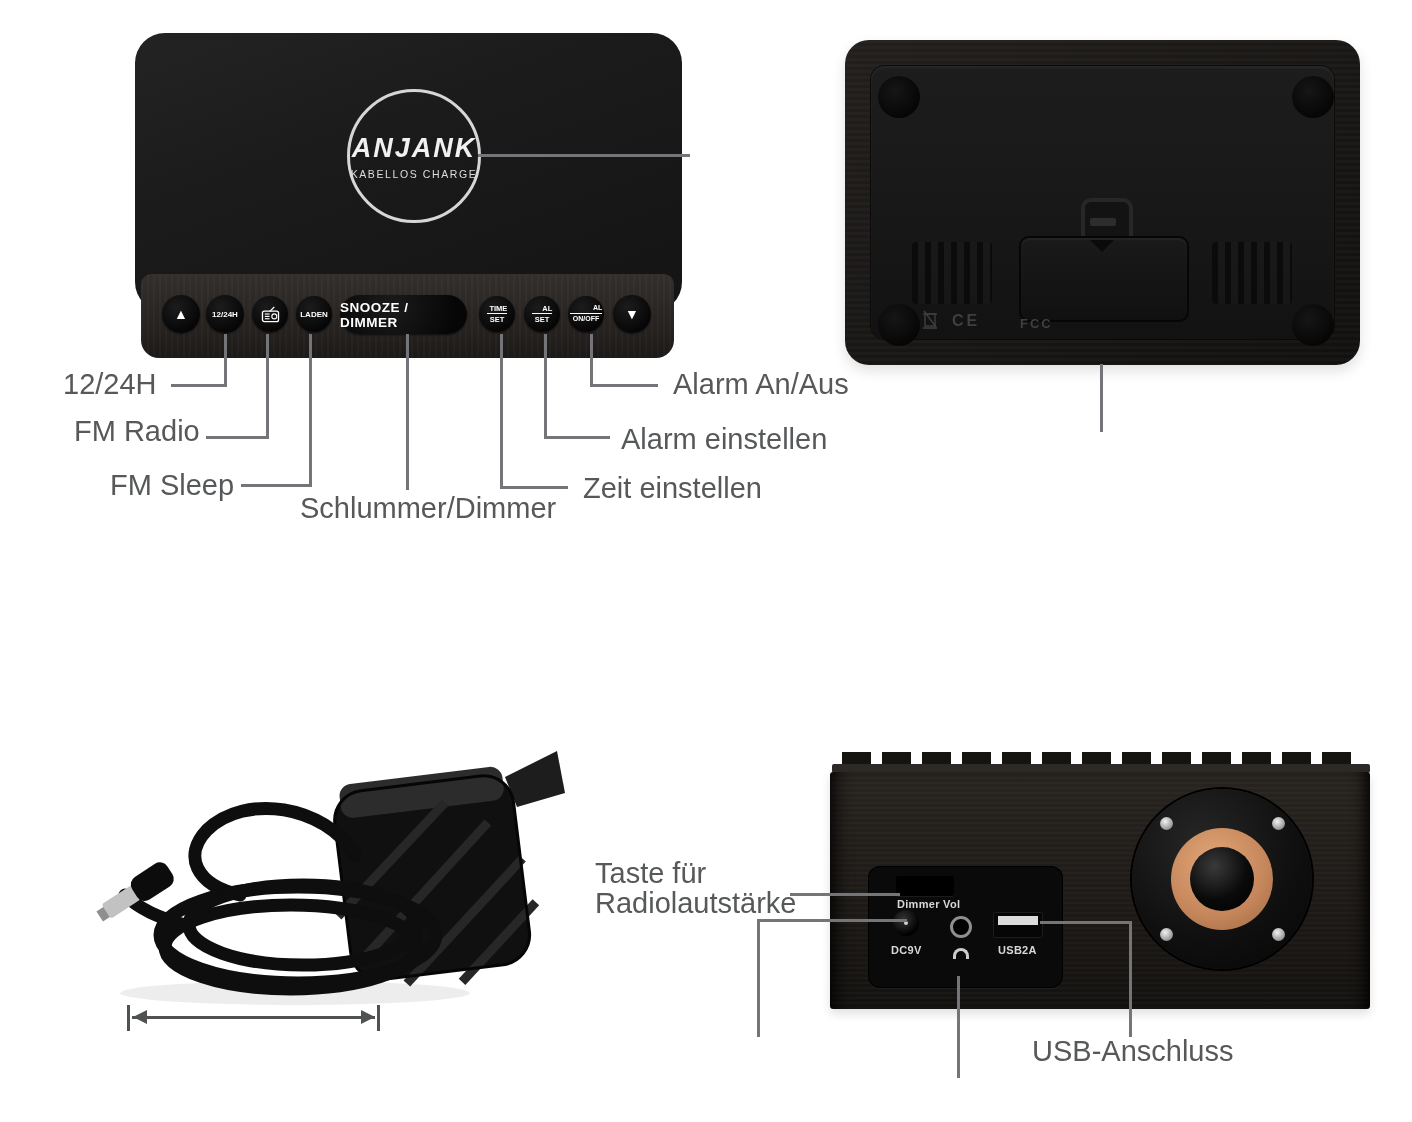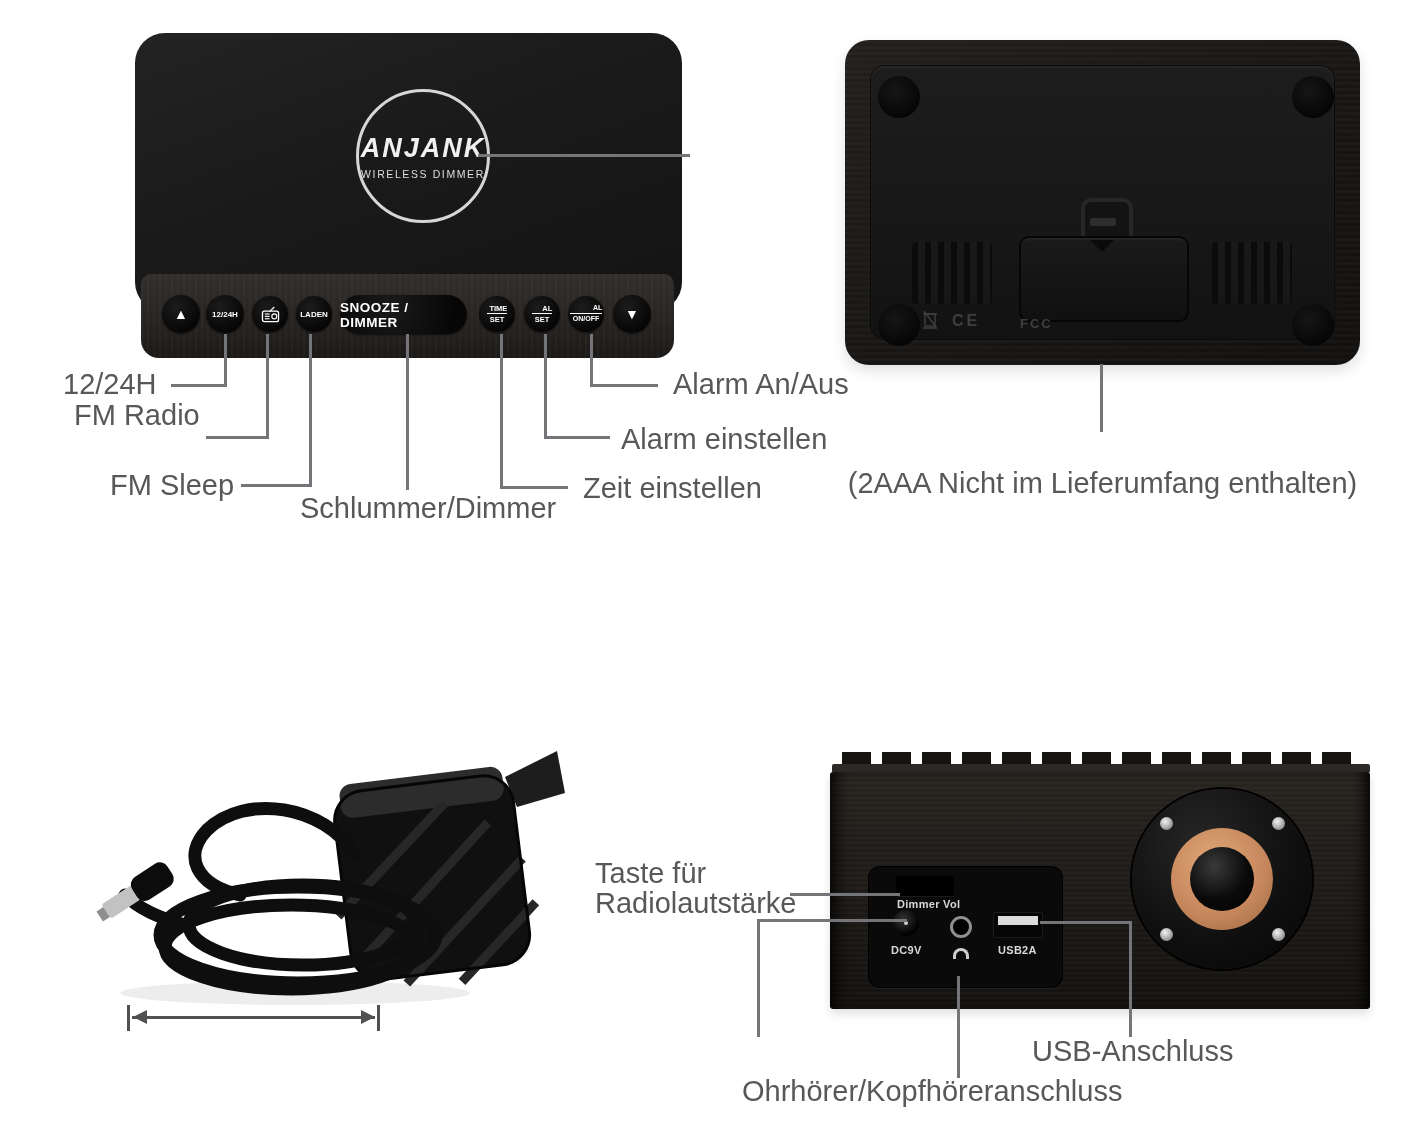--- a/index.html
+++ b/index.html
@@ -8,21 +8,21 @@
   .abs{position:absolute;}
   
   .line{position:absolute;background:#737578;z-index:30;}
   .lbl{position:absolute;color:#565859;font-size:29px;line-height:1.05;z-index:31;white-space:nowrap;}
   .lbl.wrap{white-space:normal;}
   .lbl.center{text-align:center;}
   
   .face{position:absolute;left:135px;top:33px;width:547px;height:279px;border-radius:30px;
         background:linear-gradient(160deg,#232323 0%,#1a1a1a 45%,#141414 100%);z-index:2;}
   .logo-circle{position:absolute;left:347px;top:89px;width:128px;height:128px;border-radius:50%;
-        border:3px solid #d6d6d6;z-index:3;display:flex;flex-direction:column;align-items:center;justify-content:center;margin-left:9px;}
+        border:3px solid #d6d6d6;z-index:3;display:flex;flex-direction:column;align-items:center;justify-content:center;}
   .brand{color:#f1f1f1;font-weight:bold;font-style:italic;font-size:27px;letter-spacing:2px;}
   .brand-sub{color:#dedede;font-size:10.5px;letter-spacing:1.6px;margin-top:4px;}
   .base{position:absolute;left:141px;top:274px;width:533px;height:84px;z-index:4;
         border-radius:10px 10px 18px 18px;
         background:repeating-linear-gradient(90deg,rgba(255,255,255,.025) 0 2px,rgba(0,0,0,0) 2px 6px),
                    linear-gradient(180deg,#332f2c 0%,#282422 55%,#1c1a18 100%);}
   .cbtn{position:absolute;border-radius:50%;background:radial-gradient(circle at 38% 32%,#1c1c1c,#050505 75%);
         color:#fff;display:flex;align-items:center;justify-content:center;z-index:5;
         box-shadow:0 1px 2px rgba(0,0,0,.6);}
   .pill{position:absolute;border-radius:20px;background:radial-gradient(circle at 40% 30%,#1b1b1b,#060606 80%);
@@ -93,21 +93,21 @@
   .dim-lbl{position:absolute;color:#4f5152;font-size:40px;z-index:31;}
 </style>
 </head>
 <body>
 
 <div id="canvas">
 
   <div class="face"></div>
   <div class="logo-circle">
     <div class="brand">ANJANK</div>
-    <div class="brand-sub">WIRELESS DIMMER</div>
+    <div class="brand-sub">KABELLOS CHARGE</div>
   </div>
   <div class="base"></div>
 
   <div class="cbtn tri" style="left:162px;top:295px;width:38px;height:38px;">▲</div>
   <div class="cbtn" style="left:206px;top:295px;width:38px;height:38px;font-size:8px;font-weight:bold;">12/24H</div>
   <div class="cbtn" style="left:252px;top:296px;width:36px;height:36px;">
     <svg width="19" height="17" viewBox="0 0 20 18">
       <line x1="14" y1="1" x2="9" y2="6" stroke="#fff" stroke-width="1.3"></line>
       <rect x="1.5" y="5.5" width="17" height="11" rx="2" fill="none" stroke="#fff" stroke-width="1.4"></rect>
       <line x1="4" y1="8.5" x2="9" y2="8.5" stroke="#fff" stroke-width="1.2"></line>
@@ -147,21 +147,21 @@
   <div class="line" style="left:241px;top:484px;width:71px;height:3px;"></div>
   <div class="line" style="left:406px;top:334px;width:3px;height:156px;"></div>
   <div class="line" style="left:500px;top:334px;width:3px;height:154px;"></div>
   <div class="line" style="left:500px;top:486px;width:68px;height:3px;"></div>
   <div class="line" style="left:544px;top:334px;width:3px;height:104px;"></div>
   <div class="line" style="left:544px;top:436px;width:66px;height:3px;"></div>
   <div class="line" style="left:590px;top:334px;width:3px;height:52px;"></div>
   <div class="line" style="left:590px;top:384px;width:68px;height:3px;"></div>
 
   <div class="lbl" style="left:63px;top:369px;">12/24H</div>
-  <div class="lbl" style="left:74px;top:400px;">FM Radio</div>
+  <div class="lbl" style="left:74px;top:416px;">FM Radio</div>
   <div class="lbl" style="left:110px;top:470px;">FM Sleep</div>
   <div class="lbl" style="left:300px;top:493px;">Schlummer/Dimmer</div>
   <div class="lbl" style="left:583px;top:473px;">Zeit einstellen</div>
   <div class="lbl" style="left:621px;top:424px;">Alarm einstellen</div>
   <div class="lbl" style="left:673px;top:369px;">Alarm An/Aus</div>
 
   <div class="bk-body">
     <div class="bk-inner"></div>
   </div>
   <div class="foot" style="left:878px;top:76px;"></div>
@@ -176,21 +176,20 @@
   <div class="batt-notch"></div>
   <svg class="abs" style="left:922px;top:308px;z-index:4;" width="16" height="22" viewBox="0 0 16 22">
     <rect x="3" y="6" width="10" height="12" fill="none" stroke="#3f3f3f" stroke-width="1.4"></rect>
     <line x1="1" y1="6" x2="15" y2="6" stroke="#3f3f3f" stroke-width="1.4"></line>
     <line x1="1" y1="20" x2="15" y2="20" stroke="#3f3f3f" stroke-width="1.6"></line>
     <line x1="2" y1="3" x2="14" y2="19" stroke="#3f3f3f" stroke-width="1.4"></line>
   </svg>
   <div class="cert" style="left:952px;top:312px;font-size:16px;letter-spacing:3px;">CE</div>
   <div class="cert" style="left:1012px;top:316px;font-size:13px;letter-spacing:2px;margin-left:8px;">FCC</div>
   <div class="line" style="left:1100px;top:364px;width:3px;height:68px;"></div>
-  <div class="lbl center" style="left:830px;top:468px;width:545px;">(2AAA Nicht im Lieferumfang enthalten)</div>
 
   <svg class="abs" style="left:55px;top:735px;z-index:2;" width="520" height="272" viewBox="0 0 520 272">
     <ellipse cx="240" cy="258" rx="175" ry="12" fill="rgba(0,0,0,0.07)"></ellipse>
     <polygon points="450,42 502,16 510,58 462,72" fill="#1d1d1d"></polygon>
     <g transform="rotate(-7 375 150)">
       <rect x="288" y="48" width="180" height="190" rx="30" fill="#101010"></rect>
       <rect x="296" y="40" width="164" height="34" rx="12" fill="#2c2c2c"></rect>
       <g stroke="#272727" stroke-width="9">
         <line x1="280" y1="170" x2="400" y2="70"></line>
         <line x1="300" y1="215" x2="440" y2="95"></line>
@@ -242,15 +241,14 @@
 
   <div class="line" style="left:790px;top:893px;width:110px;height:3px;"></div>
   <div class="line" style="left:757px;top:919px;width:150px;height:3px;"></div>
   <div class="line" style="left:757px;top:919px;width:3px;height:118px;"></div>
   <div class="line" style="left:1040px;top:921px;width:92px;height:3px;"></div>
   <div class="line" style="left:1129px;top:921px;width:3px;height:116px;"></div>
   <div class="line" style="left:957px;top:976px;width:3px;height:102px;"></div>
 
   <div class="lbl wrap" style="left:595px;top:858px;width:220px;">Taste für Radiolautstärke</div>
   <div class="lbl" style="left:1032px;top:1036px;">USB-Anschluss</div>
-  <div class="lbl" style="left:742px;top:1076px;">Ohrhörer/Kopfhöreranschluss</div>
 
 </div>
 
 </body></html>

